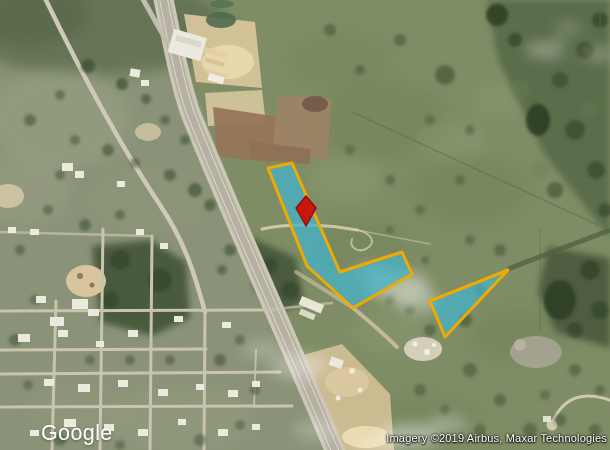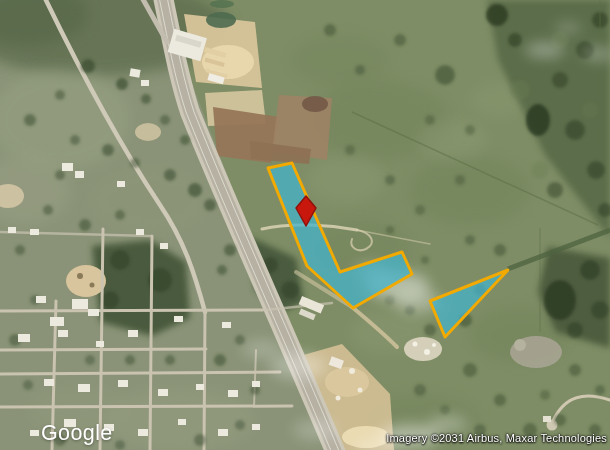--- a/index.html
+++ b/index.html
@@ -287,14 +287,14 @@
   </g>
 
   <g stroke-linejoin="round">
     <polygon points="268,168 292,163 340,272 402,252 412,274 353,308 307,266" fill="#46B3C9" fill-opacity="0.75" stroke="#F2AA00" stroke-width="3"></polygon>
     <polygon points="508,270 430,301 445,337" fill="#46B3C9" fill-opacity="0.75" stroke="#F2AA00" stroke-width="3"></polygon>
     <polygon stroke-width="1.5" points="306,196 316,208 306,226 296,208" fill="#C8170D" stroke="#8E120B"></polygon>
   </g>
 </svg>
 
 <div class="logo">Google</div>
-<div class="attribution">Imagery ©2031 Airbus, Maxar Technologies</div>
+<div class="attribution">Imagery ©2019 Airbus, Maxar Technologies</div>
 </div>
 
 </body></html>

